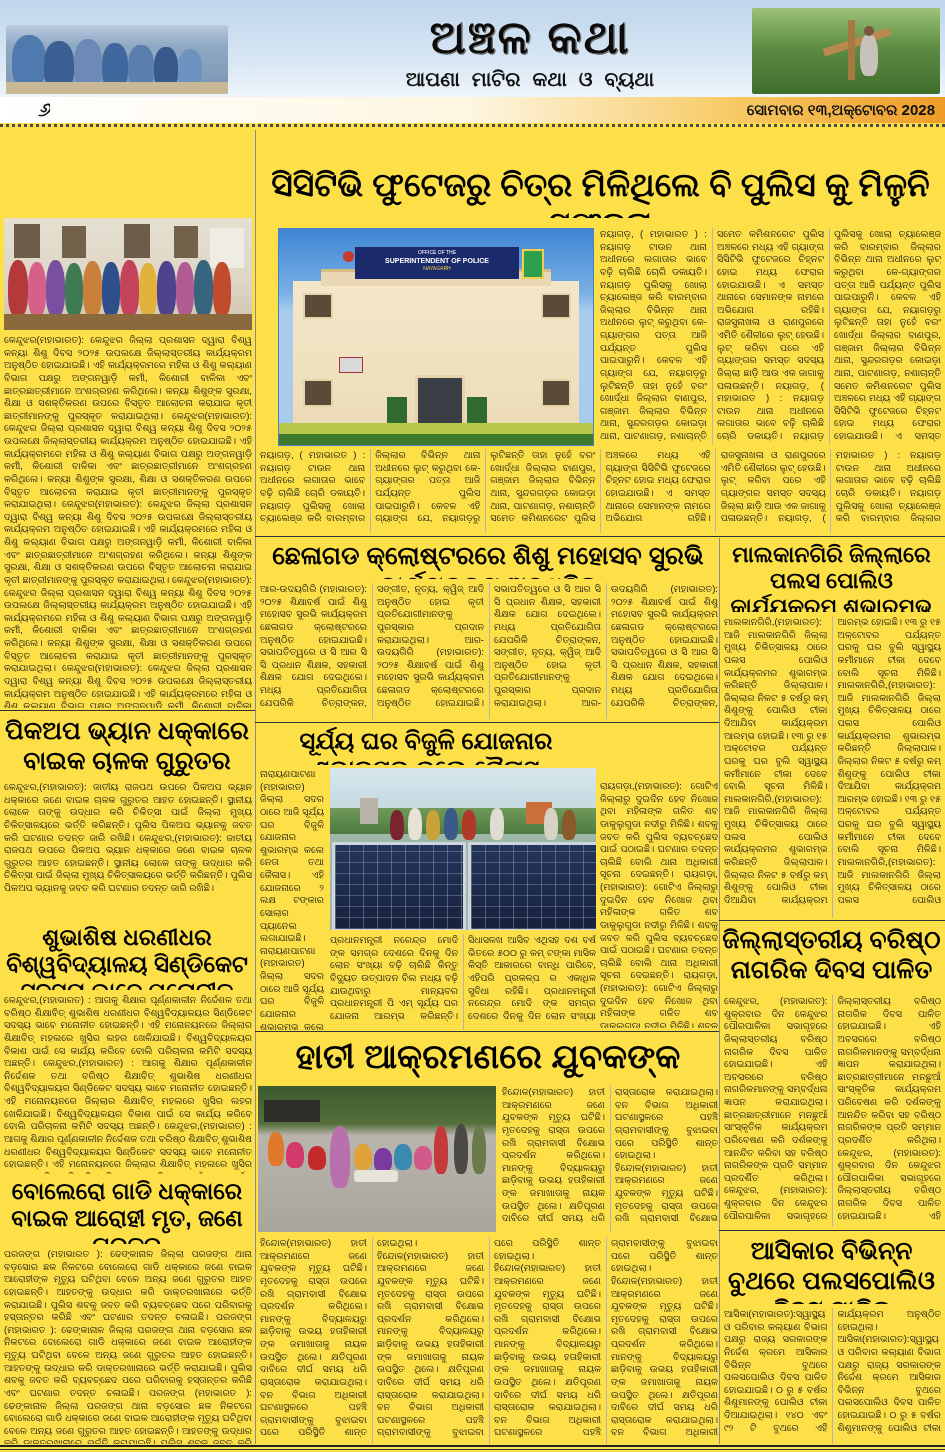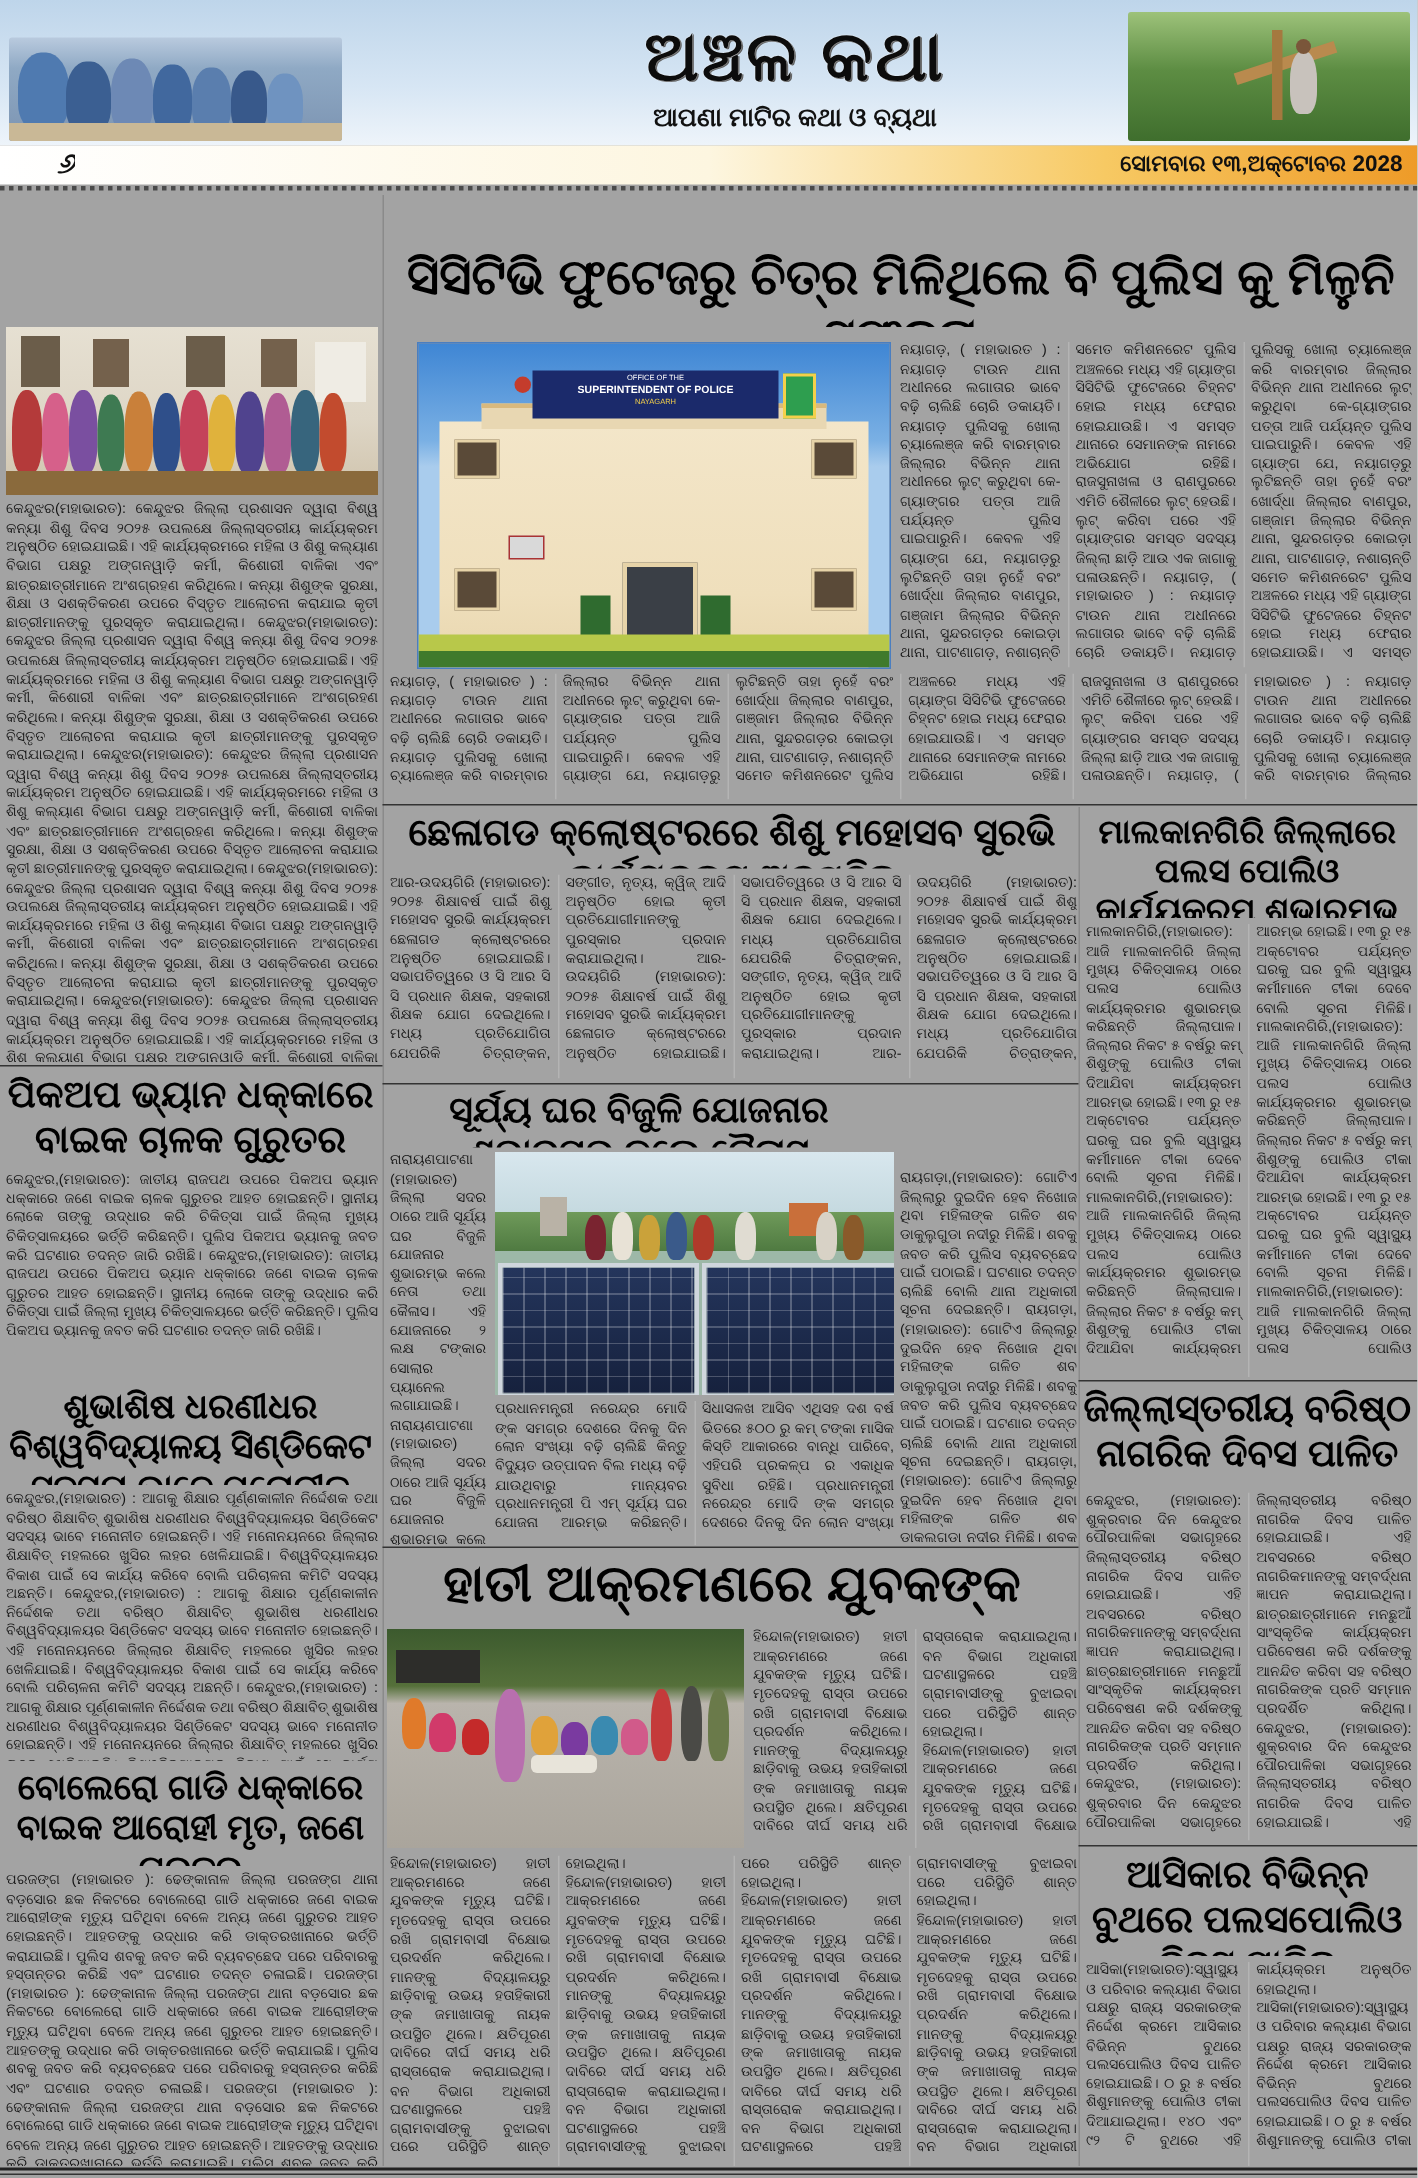--- a/index.html
+++ b/index.html
@@ -1,30 +1,30 @@
 <!DOCTYPE html>
 <html><head>
 <meta charset="utf-8">
 <style>
   html,body{margin:0;padding:0;background:#e9e9e9;}
-  .page{position:relative;width:945px;height:1452px;background:#a3a3a3;margin:0 auto;
+  .page{position:relative;width:945px;height:1452px;background:#fde047;margin:0 auto;
         font-family:"Liberation Sans","DejaVu Sans",sans-serif;overflow:hidden;}
   .abs{position:absolute;overflow:hidden;}
   .bodytext{font-size:9.5px;line-height:1.33;text-align:justify;color:#141414;}
   .cols{column-gap:10px;column-rule:1px solid #b4b4b4;height:100%;}
   .hl{font-weight:bold;color:#000;text-align:center;line-height:1.18;}
   .hl-left{font-weight:bold;color:#000;text-align:left;line-height:1.15;}
   .vrule{position:absolute;width:0;border-left:1px solid #8a8a8a;}
   .hrule{position:absolute;height:0;border-top:1px solid #333;}
   .dotted{position:absolute;height:0;border-top:3px dotted #4a4a4a;}
   
   .masthead{background:linear-gradient(180deg,#bed5ea 0%,#d7e6f4 60%,#eef4fa 100%);}
   .mast-title{font-size:46px;font-weight:bold;color:#0c0c0c;letter-spacing:2px;
               text-shadow:0 0 1px #fff, 1px 1px 0 #555;}
-  .mast-sub{font-size:17px;font-weight:bold;color:#111;}
+  .mast-sub{font-size:20px;font-weight:bold;color:#111;font-family:Liberation Mono, monospace;}
   .datebar{background:linear-gradient(90deg,#ffffff 0%,#fdf6e0 50%,#f7c963 78%,#ee9b28 100%);}
   
   .ph{position:absolute;}
   .fig{position:absolute;border-radius:45% 45% 35% 35%;}
   .panelgrid{background:
      repeating-linear-gradient(90deg,rgba(255,255,255,.25) 0 1px,transparent 1px 14px),
      repeating-linear-gradient(0deg,rgba(255,255,255,.22) 0 1px,transparent 1px 11px),
      linear-gradient(180deg,#24355c,#16213d);}
 </style>
 </head>

